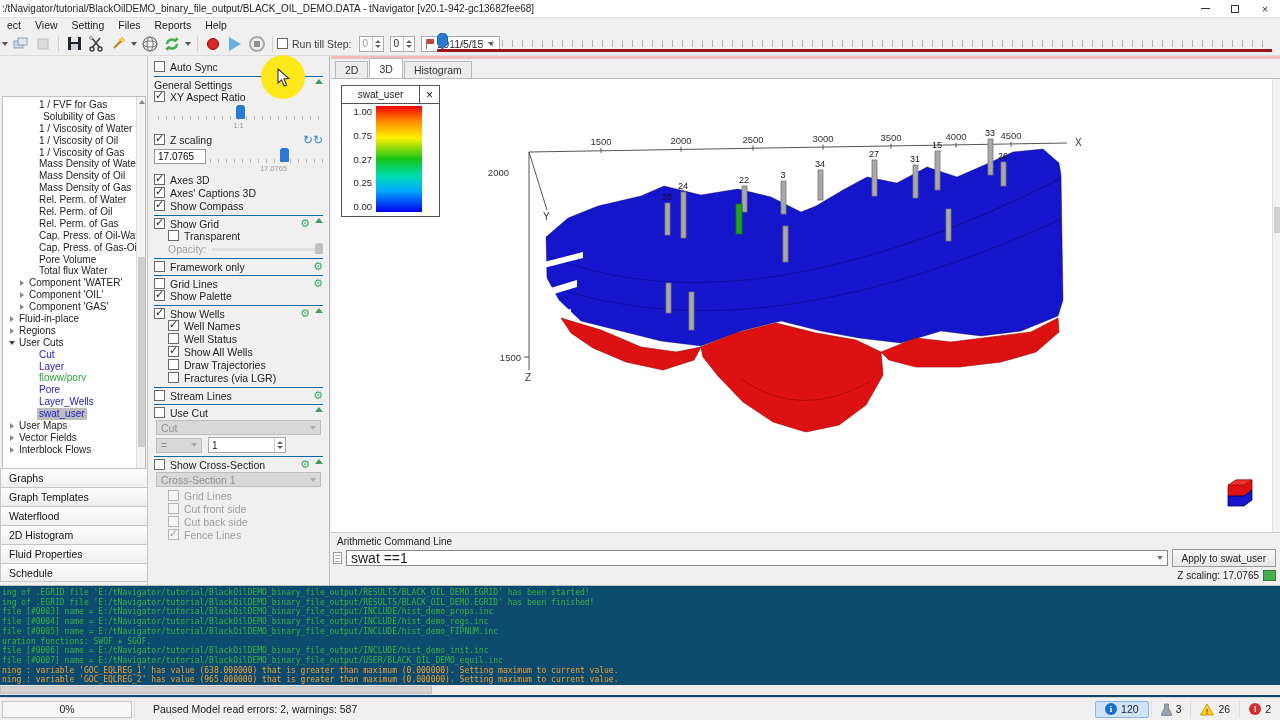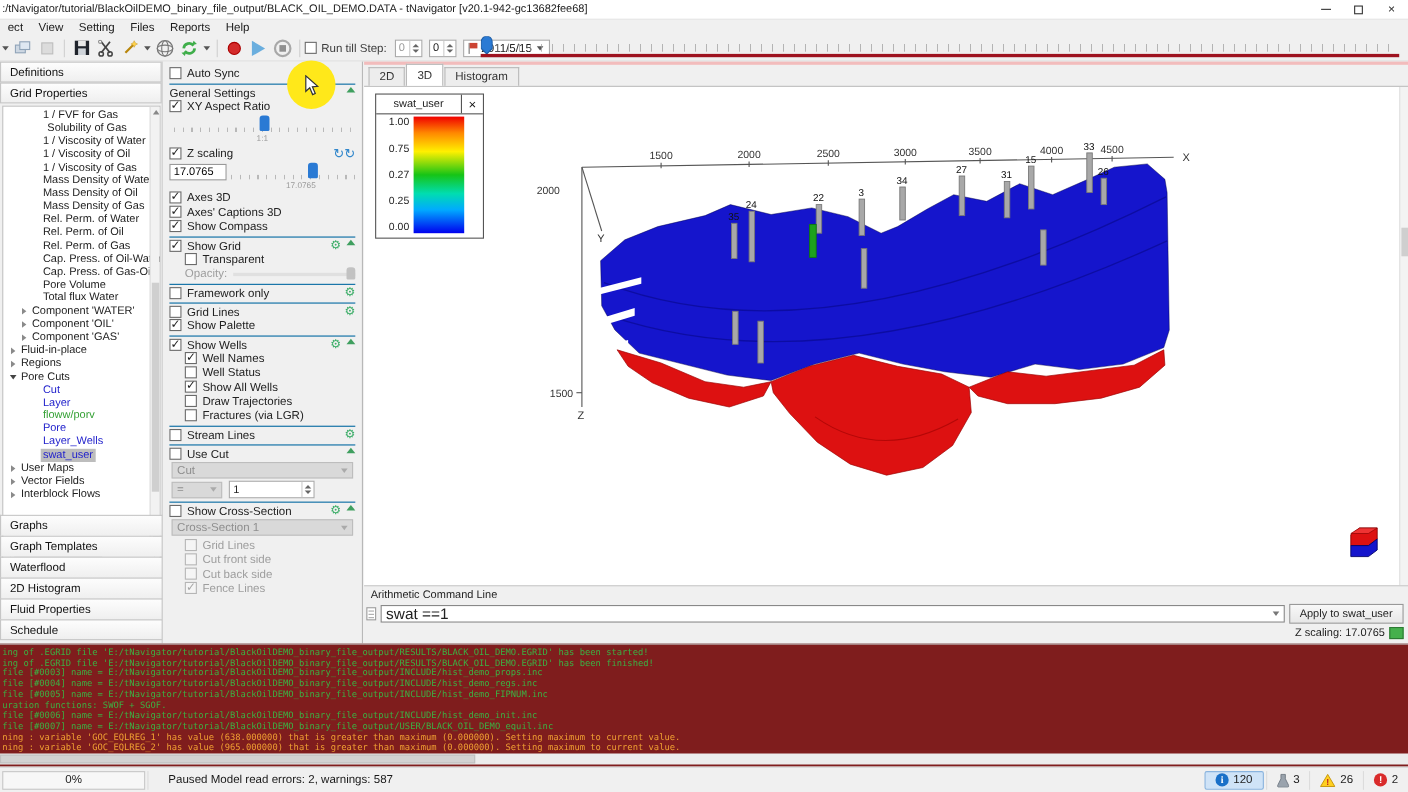--- a/index.html
+++ b/index.html
@@ -131,21 +131,21 @@
   .cmd-row { position:absolute; left:2px; top:16px; width:945px; height:18px; display:flex; align-items:center; gap:4px; }
   .cmd-doc-ic { width:9px; height:12px; border:1px solid #999; background:#fff; position:relative; flex:none; }
   .cmd-doc-ic:after { content:""; position:absolute; left:1px; top:2px; width:5px; height:1px; background:#aaa; box-shadow:0 3px 0 #aaa, 0 6px 0 #aaa; }
   .cmd-combo { flex:1; height:16px; background:#fff; border:1px solid #888; display:flex; align-items:center; padding:0 4px; }
   .cmd-combo .cval { flex:1; font-size:14px; }
   .apply-btn { height:18px; padding:0 9px; background:linear-gradient(#f8f8f8,#e7e7e7); border:1px solid #999; font-size:10px; display:flex; align-items:center; margin-right:2px; }
   .zscale-row { position:absolute; right:4px; top:37px; display:flex; align-items:center; gap:4px; font-size:10px; }
   .zscale-ic { width:13px; height:11px; background:#45b04c; border:1px solid #2c7a33; }
 
   
-  .logpanel { position:absolute; left:0; top:585px; width:1280px; height:112px; background:#7f1d1d; border-top:1px solid #c0c0c0; overflow:hidden; }
+  .logpanel { position:absolute; left:0; top:585px; width:1280px; height:112px; background:#0c4a6e; border-top:1px solid #c0c0c0; overflow:hidden; }
   .log-lines { position:absolute; left:2px; top:2px; right:0; }
   .log-line { font-family:"DejaVu Sans Mono", monospace; font-size:8px; line-height:9.7px; white-space:nowrap; }
   .log-line.info { color:#3cb043; }
   .log-line.warning { color:#f0a033; }
   .log-hscroll { position:absolute; left:0; bottom:2px; width:1280px; height:10px; background:#ececec; }
   .log-hscroll .thumb { position:absolute; left:0; top:1px; width:432px; height:8px; background:#d2d2d2; border:1px solid #c0c0c0; }
 
   
   .statusbar { position:absolute; left:0; top:697px; width:1280px; height:23px; background:#f0f0f0; border-top:1px solid #d6d6d6; display:flex; align-items:center; font-size:10.5px; }
   .sb-progress { width:130px; height:17px; margin-left:2px; border:1px solid #c6c6c6; background:#f7f7f7; display:flex; align-items:center; justify-content:center; }
@@ -276,24 +276,20 @@
       <span class="caret"></span>
     </span>
   </div>
   <svg class="timeline-pin" width="11" height="17">
       <path d="M0.5,5 a5,5 0 0 1 10,0 v6 l-5,5 l-5,-5 z" fill="#2a7ad4" stroke="#1b5da8"></path>
     </svg>
   <div class="timeline-ticks"></div>
   <div class="timeline-redline"></div>
 
   <div class="sidebar">
-    <div id="sidebar-top">
-        <div class="acc-btn">Definitions</div>
-        <div class="acc-btn">Grid Properties</div>
-      </div>
     <div class="tree-wrap">
       <div class="tree" id="tree">
           <div class="tree-row" style="padding-left: 24px;">
             <span class="tw"></span>
             <span class="tree-label">1 / FVF for Gas</span>
           </div>
           <div class="tree-row" style="padding-left: 28px;">
             <span class="tw"></span>
             <span class="tree-label">Solubility of Gas</span>
           </div>
@@ -376,21 +372,21 @@
           <div class="tree-row" style="padding-left: 4px;">
             <span class="tw">
               <i class="tri-r"></i>
             </span>
             <span class="tree-label">Regions</span>
           </div>
           <div class="tree-row" style="padding-left: 4px;">
             <span class="tw">
               <i class="tri-d"></i>
             </span>
-            <span class="tree-label">Pore Cuts</span>
+            <span class="tree-label">User Cuts</span>
           </div>
           <div class="tree-row" style="padding-left: 24px;">
             <span class="tw"></span>
             <span class="tree-label c-blue">Cut</span>
           </div>
           <div class="tree-row" style="padding-left: 24px;">
             <span class="tw"></span>
             <span class="tree-label c-blue">Layer</span>
           </div>
           <div class="tree-row" style="padding-left: 24px;">

